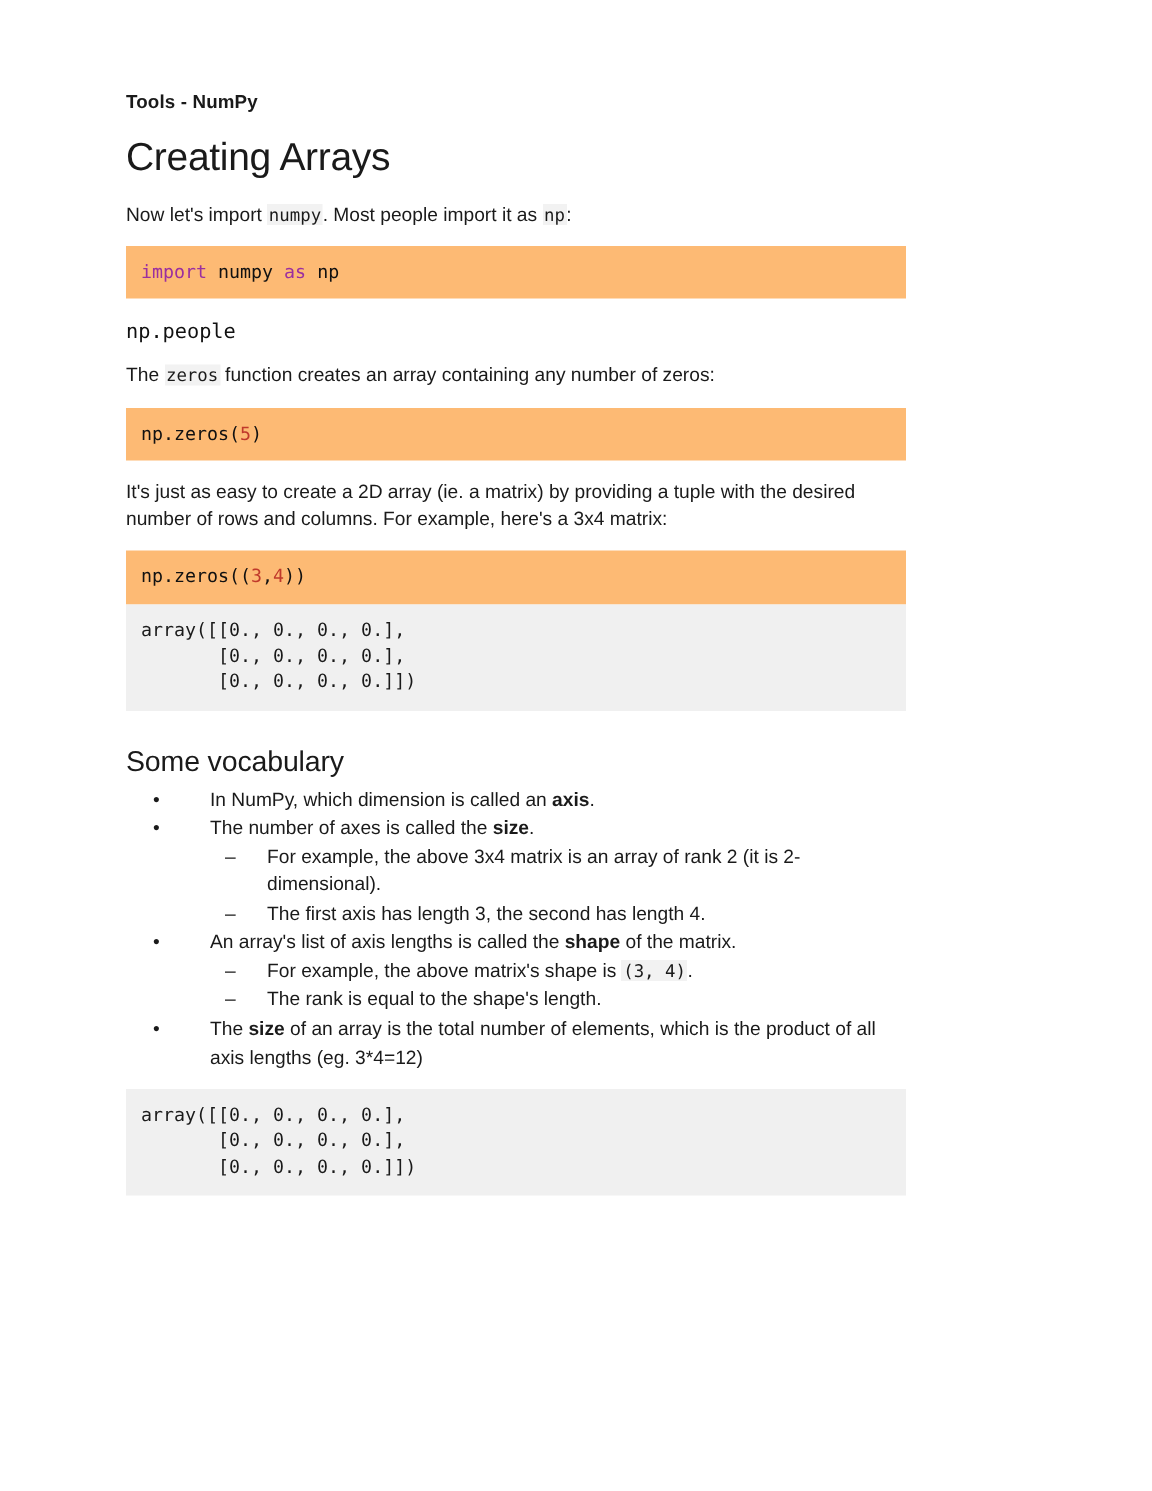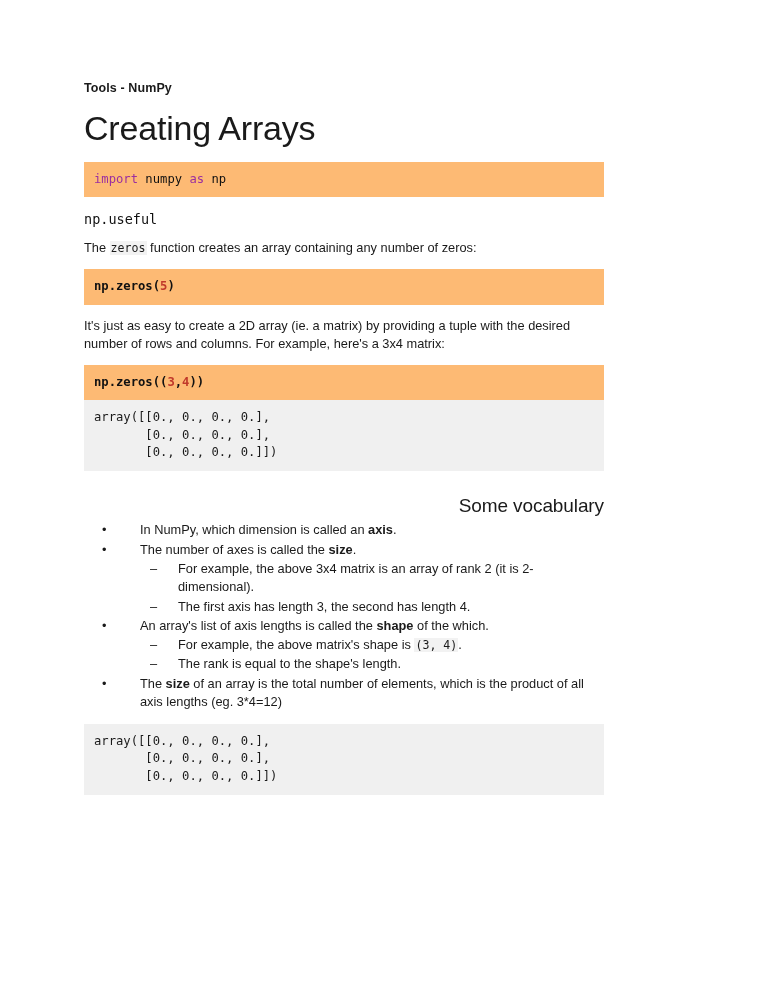--- a/index.html
+++ b/index.html
@@ -12,47 +12,46 @@
     height: 994px;
     font-family: "Liberation Sans", sans-serif;
     color: #1a1a1a;
     -webkit-font-smoothing: antialiased;
   }
   .page {
     position: relative;
     width: 688px;
     height: 994px;
     box-sizing: border-box;
-    padding: 81px 84px 0 84px;
+    padding: 61px 84px 0 84px;
   }
   .doc-title {
     font-size: 12.5px;
     font-weight: bold;
     letter-spacing: 0.1px;
     margin: 0 0 14px 0;
   }
   .intro {
     font-size: 12.8px;
     font-style: italic;
     line-height: 1.42;
     margin: 0 0 34px 0;
     max-width: 600px;
   }
   h1.section {
-    font-size: 34px;
+    font-size: 26px;
     font-weight: normal;
     margin: 0 0 14px 0;
     letter-spacing: -0.2px;
   }
   h2.subsection {
     font-size: 19px;
     font-weight: normal;
     margin: 24px 0 2px 0;
     letter-spacing: -0.1px;
-    text-align: right;
   }
   p.para {
     font-size: 12.8px;
     line-height: 1.42;
     margin: 0 0 12px 0;
     max-width: 600px;
   }
   .inline-code {
     font-family: "DejaVu Sans Mono", "Liberation Mono", monospace;
     font-size: 11.6px;
@@ -66,21 +65,21 @@
     margin: 0 0 4px 0;
     font-family: "DejaVu Sans Mono", "Liberation Mono", monospace;
     font-size: 12.2px;
     line-height: 1.42;
     white-space: pre;
     color: #111111;
   }
   .code-group {
     margin: 0 0 12px 0;
   }
-  .code-group .code-block { margin-bottom: 0; font-weight: bold; }
+  .code-group .code-block { margin-bottom: 0; }
   .code-group .out-block {
     background: #f0f0f0;
     padding: 9px 10px 10px 10px;
     font-family: "DejaVu Sans Mono", "Liberation Mono", monospace;
     font-size: 12.2px;
     line-height: 1.42;
     white-space: pre;
     color: #1a1a1a;
   }
   .standalone-mono {
@@ -130,24 +129,25 @@
 </head>
 <body>
 
 <div class="page">
 
   <div class="doc-title">Tools - NumPy</div>
 
 
   <h1 class="section">Creating Arrays</h1>
 
+  <p class="para"><span>Now let's import </span><span class="inline-code">numpy</span><span>. Most people import it as </span><span class="inline-code">np</span><span>:</span></p>
 
   <div class="code-block"><span class="kw">import</span><span> numpy </span><span class="kw">as</span><span> np</span></div>
 
-  <div class="standalone-mono">np.useful</div>
+  <div class="standalone-mono">np.people</div>
 
   <p class="para"><span>The </span><span class="inline-code">zeros</span><span> function creates an array containing any number of zeros:</span></p>
 
   <div class="code-group">
     <div class="code-block"><span>np.zeros(</span><span class="num">5</span><span>)</span></div>
   </div>
 
   <p class="para">It's just as easy to create a 2D array (ie. a matrix) by providing a tuple with the desired number of rows and columns. For example, here's a 3x4 matrix:</p>
 
   <div class="code-group">
@@ -164,21 +164,21 @@
       <span class="bullet-mark">•</span><span>In NumPy, which dimension is called an </span><span class="b">axis</span><span>.</span>
     </li>
     <li>
       <span class="bullet-mark">•</span><span>The number of axes is called the </span><span class="b">size</span><span>.</span>
       <ul class="sub">
         <li><span class="bullet-mark">–</span><span>For example, the above 3x4 matrix is an array of rank 2 (it is 2-dimensional).</span></li>
         <li><span class="bullet-mark">–</span><span>The first axis has length 3, the second has length 4.</span></li>
       </ul>
     </li>
     <li>
-      <span class="bullet-mark">•</span><span>An array's list of axis lengths is called the </span><span class="b">shape</span><span> of the which.</span>
+      <span class="bullet-mark">•</span><span>An array's list of axis lengths is called the </span><span class="b">shape</span><span> of the matrix.</span>
       <ul class="sub">
         <li><span class="bullet-mark">–</span><span>For example, the above matrix's shape is </span><span class="inline-code">(3, 4)</span><span>.</span></li>
         <li><span class="bullet-mark">–</span><span>The rank is equal to the shape's length.</span></li>
       </ul>
     </li>
     <li>
       <span class="bullet-mark">•</span><span>The </span><span class="b">size</span><span> of an array is the total number of elements, which is the product of all axis lengths (eg. 3*4=12)</span>
     </li>
   </ul>
 

